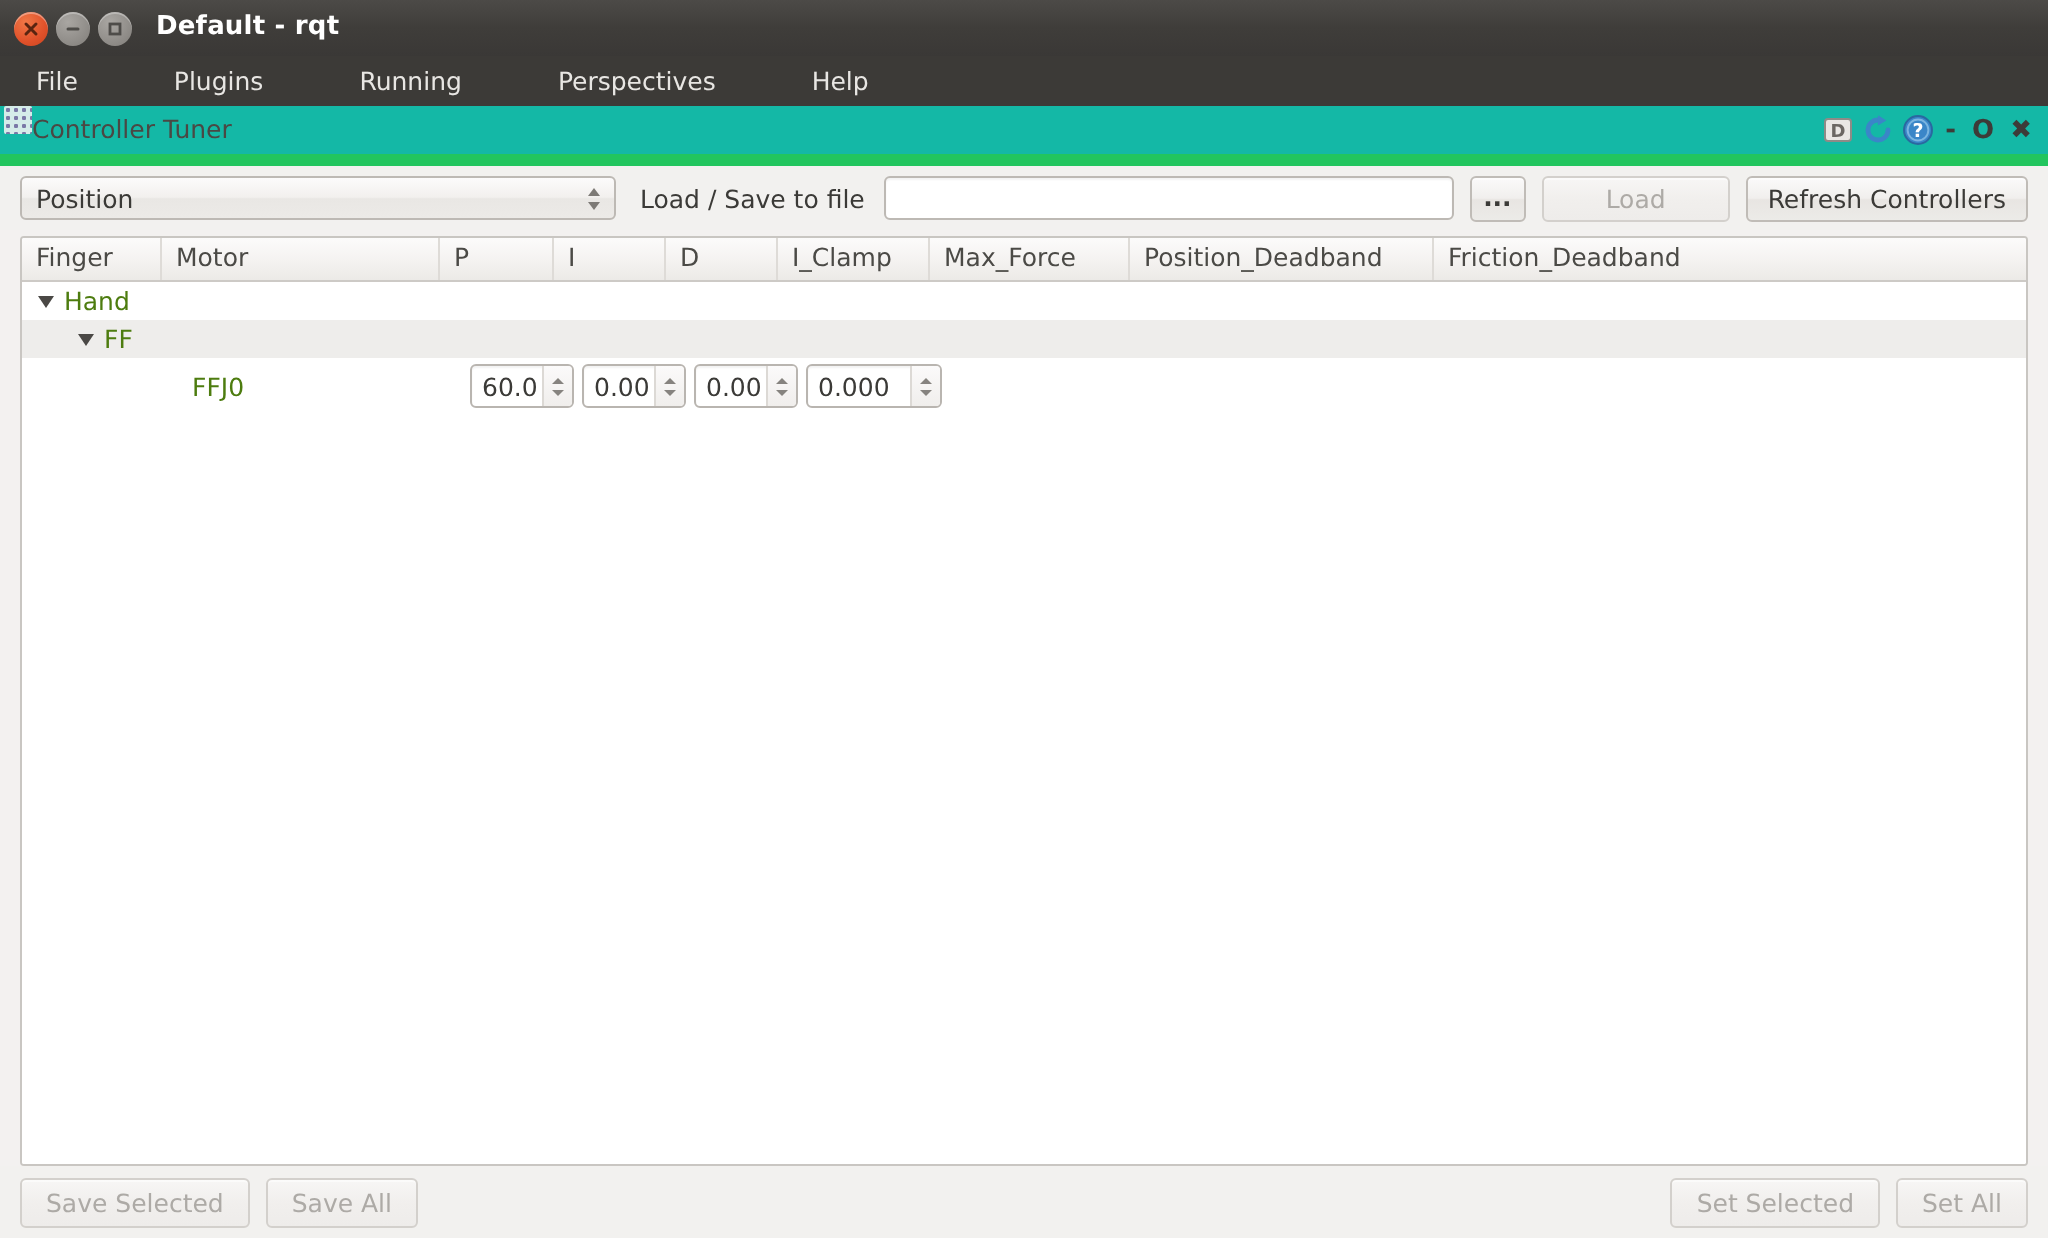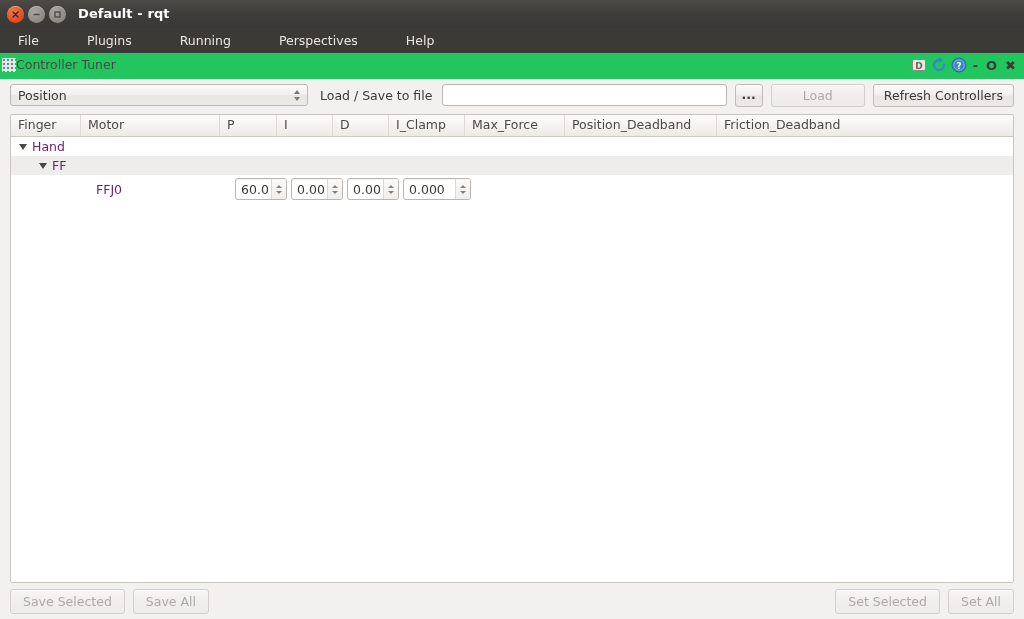--- a/index.html
+++ b/index.html
@@ -86,24 +86,24 @@
     color: #e8e6e3;
     font-size: 12.5px;
     padding: 3px 10px;
     cursor: default;
     white-space: nowrap;
   }
 
   
   .plugin-bar {
     height: 24px;
-    background: #22c55e;
-    border-bottom: 2px solid #22c55e;
-    display: flex;
-    align-items: center;
+    background: #14b8a6;
+    border-bottom: 6px solid #22c55e;
+    display: flex;
+    align-items: flex-start;
     flex: 0 0 auto;
     position: relative;
   }
   .plugin-grip {
     width: 14px;
     height: 14px;
     margin-left: 2px;
     margin-right: 0px;
     background:
       radial-gradient(circle, #8d6ea8 1px, transparent 1.2px) 0 0/4px 4px;
@@ -271,21 +271,21 @@
     display: flex;
     align-items: center;
     position: relative;
   }
   .trow.alt { background: #eeedeb; }
   .trow.tall { height: 28px; }
   .tree-cell {
     display: flex;
     align-items: center;
     font-size: 12.5px;
-    color: #701a75;
+    color: #4d7c0f;
     white-space: nowrap;
   }
   .arrow {
     width: 0; height: 0;
     border-left: 4.5px solid transparent;
     border-right: 4.5px solid transparent;
     border-top: 6px solid #4a4845;
     margin-right: 5px;
   }
   .spin {

